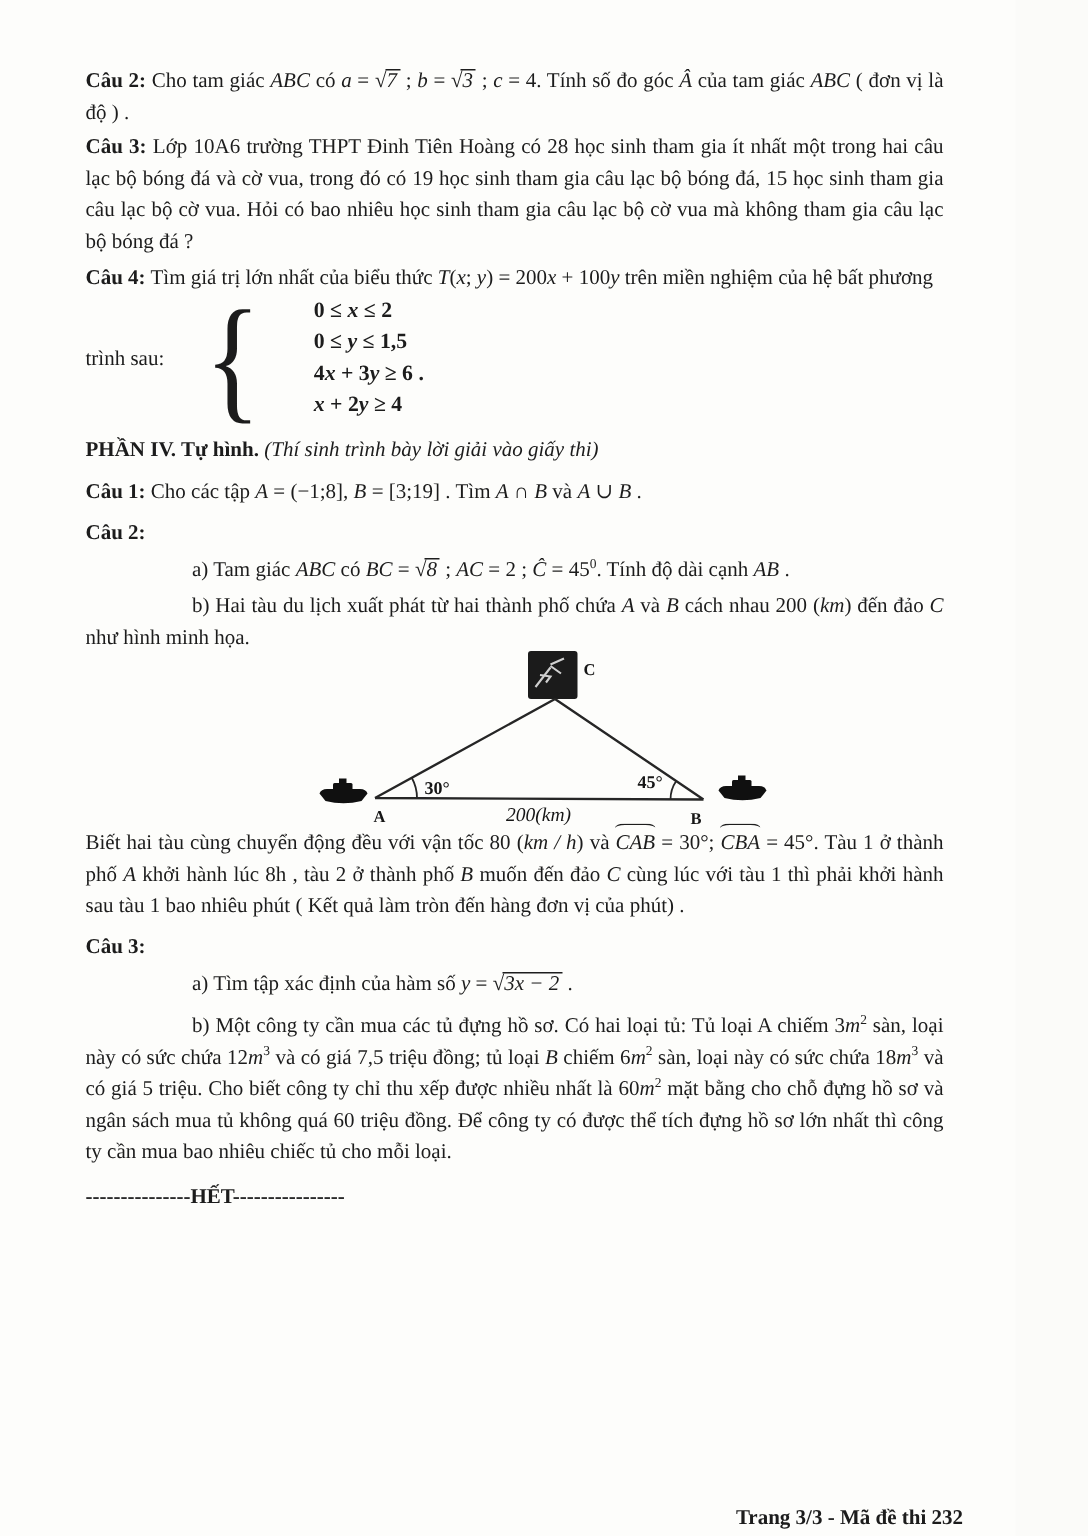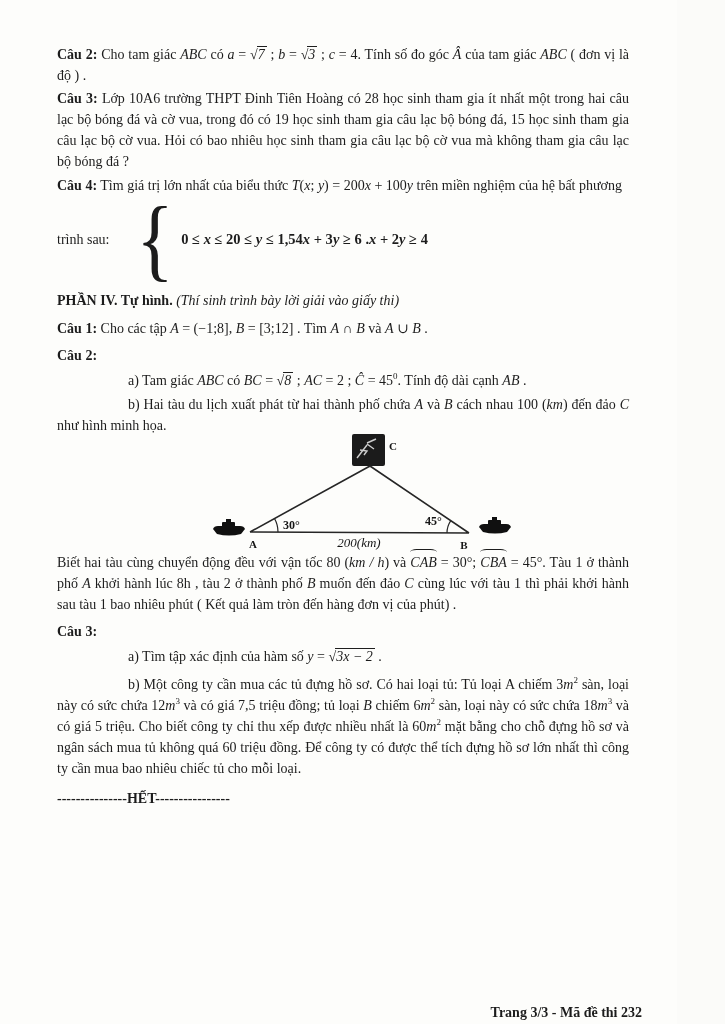--- a/index.html
+++ b/index.html
@@ -20,21 +20,21 @@
   .sq{white-space:nowrap;}
   .rsign{font-style:normal;margin-right:-1px;}
   .rad{border-top:1.2px solid #1e1e1e;padding:0 2px 0 1px;font-style:italic;}
   .arc{position:relative;display:inline-block;font-style:italic;}
   .arc::before{content:"";position:absolute;top:-3px;left:0;right:0;height:5px;
     border-top:1.3px solid #1d1d1d;border-radius:50%/100%;}
   .system{display:flex;align-items:center;margin:1px 0 0 0;}
   .sys-label{width:76px;flex:0 0 auto;}
   .brace{font-size:92px;font-weight:300;line-height:84px;flex:0 0 auto;
     transform:scaleX(0.85);transform-origin:center;margin-right:4px;}
-  .sys-lines{display:flex;flex-direction:row;}
+  .sys-lines{display:flex;flex-direction:column;margin-left:28px;}
   .sys-line{font-weight:bold;font-size:14.5px;line-height:21px;}
   .header4{margin-top:9px;}
   .q-label{margin-top:6px;font-weight:bold;}
   .indent{text-indent:71px;}
   .end-line{margin-top:9px;text-align:left;}
   .footer{position:absolute;top:1002px;right:35px;font-weight:bold;font-size:14px;}
   svg text{font-family:"Liberation Serif","DejaVu Serif",serif;fill:#161616;}
 </style>
 </head>
 <body>
@@ -53,27 +53,27 @@
     <div class="sys-lines">
       <div class="sys-line"><span>0 ≤ </span><span class="i">x</span><span> ≤ 2</span></div>
       <div class="sys-line"><span>0 ≤ </span><span class="i">y</span><span> ≤ 1,5</span></div>
       <div class="sys-line"><span>4</span><span class="i">x</span><span> + 3</span><span class="i">y</span><span> ≥ 6</span><span> .</span></div>
       <div class="sys-line"><span class="i">x</span><span> + 2</span><span class="i">y</span><span> ≥ 4</span></div>
     </div>
   </div>
 
   <p class="para header4"><span class="b">PHẦN IV. Tự hình. </span><span class="i">(Thí sinh trình bày lời giải vào giấy thi)</span></p>
 
-  <p class="para" style="margin-top:7px"><span class="b">Câu 1:</span><span> Cho các tập </span><span class="i">A</span><span> = (−1;8], </span><span class="i">B</span><span> = [3;12] . Tìm </span><span class="i">A</span><span> ∩ </span><span class="i">B</span><span> và </span><span class="i">A</span><span> ∪ </span><span class="i">B</span><span> .</span></p>
+  <p class="para" style="margin-top:7px"><span class="b">Câu 1:</span><span> Cho các tập </span><span class="i">A</span><span> = (−1;8], </span><span class="i">B</span><span> = [3;19] . Tìm </span><span class="i">A</span><span> ∩ </span><span class="i">B</span><span> và </span><span class="i">A</span><span> ∪ </span><span class="i">B</span><span> .</span></p>
 
   <p class="para q-label">Câu 2:</p>
 
   <p class="para indent" style="margin-top:4px"><span>a) Tam giác </span><span class="i">ABC</span><span> có </span><span class="i">BC</span><span> = </span><span class="sq"><span class="rsign">√</span><span class="rad">8</span></span><span> ; </span><span class="i">AC</span><span> = 2 ; </span><span class="i">Ĉ</span><span> = 45</span><span class="sup">0</span><span>. Tính độ dài cạnh </span><span class="i">AB</span><span> .</span></p>
 
-  <p class="para indent" style="margin-top:3px"><span>b) Hai tàu du lịch xuất phát từ hai thành phố chứa </span><span class="i">A</span><span> và </span><span class="i">B</span><span> cách nhau 100 (</span><span class="i">km</span><span>) đến đảo </span><span class="i">C</span><span> như hình minh họa.</span></p>
+  <p class="para indent" style="margin-top:3px"><span>b) Hai tàu du lịch xuất phát từ hai thành phố chứa </span><span class="i">A</span><span> và </span><span class="i">B</span><span> cách nhau 200 (</span><span class="i">km</span><span>) đến đảo </span><span class="i">C</span><span> như hình minh họa.</span></p>
 
   <svg width="620" height="118" viewBox="0 0 620 118" style="display:block;margin-top:-4px">
 
     <g>
       <rect x="295" y="2" width="33" height="32" rx="2" fill="#1b1b1b"></rect>
       <path d="M300,26 l10,-13 M310,11 l9,-4 M310,12 l7,5 M303,18 l7,1 l-3,4" stroke="#cfcfcf" stroke-width="1.4" fill="none"></path>
     </g>
 
     <path d="M193,100 L313,34 M412,101 L313,34 M193,100 L412,101" stroke="#262626" stroke-width="1.6" fill="none"></path>
 

